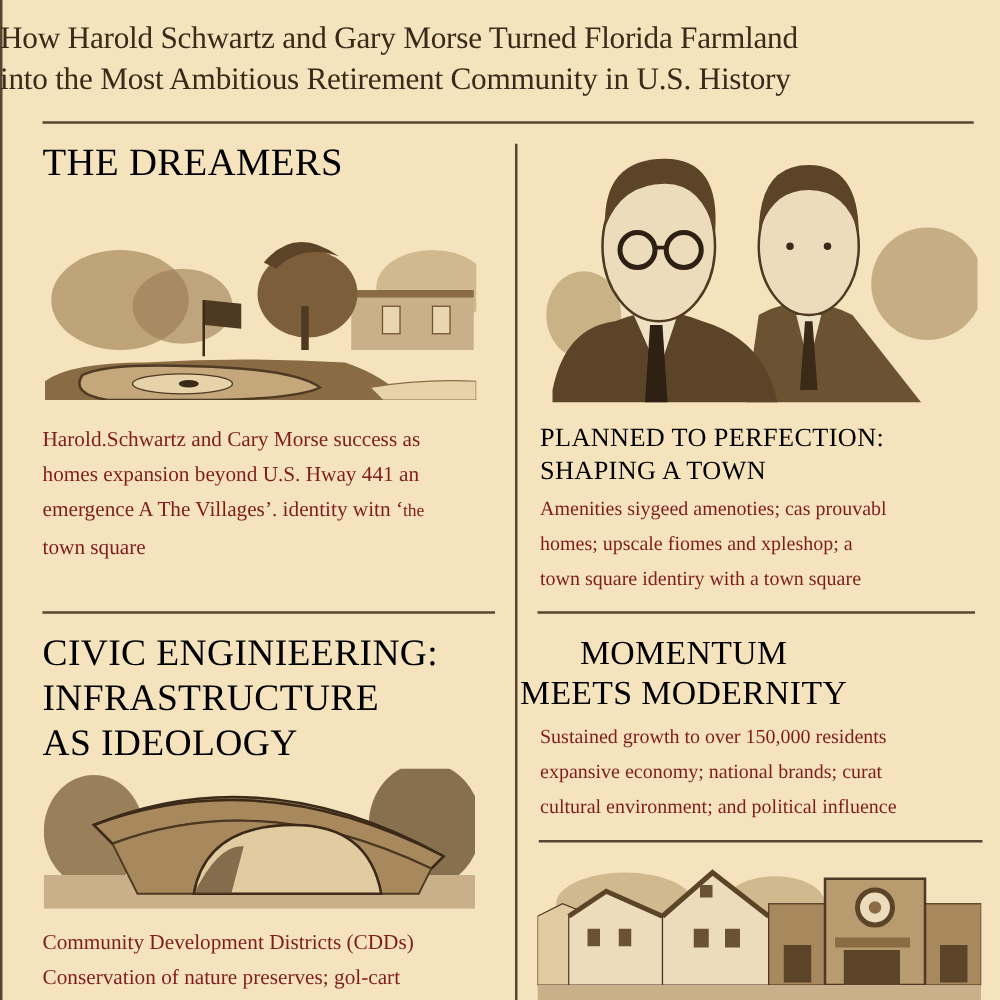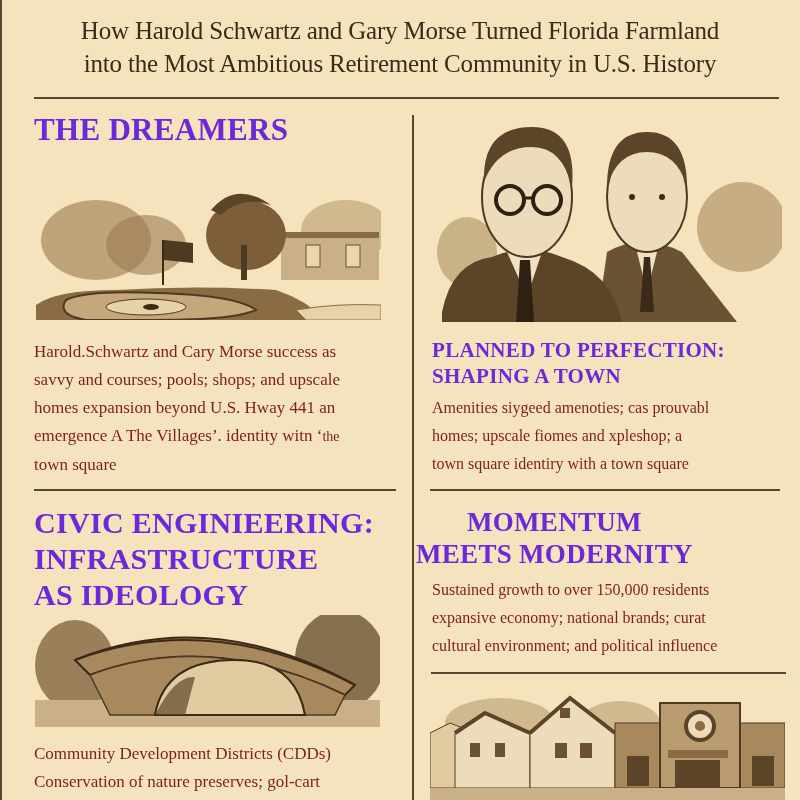--- a/index.html
+++ b/index.html
@@ -5,29 +5,29 @@
   html, body { margin:0; padding:0; }
   body {
     width:800px; height:800px; overflow:hidden;
     background:#f4e3bd;
     font-family:"DejaVu Serif", "Liberation Serif", serif;
     color:#3a2a1a;
     position:relative;
   }
   .left-edge { position:absolute; left:0; top:0; width:2px; height:800px; background:#5a4630; }
   .title {
-    position:absolute; left:0; top:14px; width:800px; text-align:center;
+    position:absolute; left:0; top:14px; width:800px; text-align:left;
     font-family:"Liberation Serif", serif; font-size:25px; line-height:33px;
     color:#3b2a18; letter-spacing:-0.2px;
   }
   .hr { position:absolute; height:2px; background:#5a4630; }
   .vr { position:absolute; width:2px; background:#5a4630; }
   .h2 {
-    position:absolute; font-family:"Liberation Serif", serif; font-weight:bold;
-    color:#6d28d9; text-transform:uppercase; letter-spacing:0.3px;
+    position:absolute; font-family:"Liberation Serif", serif; font-weight:normal;
+    color:#000000; text-transform:uppercase; letter-spacing:0.3px;
   }
   .body {
     position:absolute; font-family:"Liberation Serif", serif;
     font-size:17px; line-height:28px; color:#7f1d1d;
   }
   .illus { position:absolute; }
   .it { }
 </style>
 </head>
 <body>
@@ -66,21 +66,20 @@
     <ellipse cx="110" cy="122" rx="40" ry="8" fill="#e7d3aa" stroke="#4e3a22"></ellipse>
     <ellipse cx="115" cy="122" rx="8" ry="3" fill="#3b2a18"></ellipse>
     <line x1="127" y1="55" x2="127" y2="100" stroke="#3b2a18" stroke-width="2"></line>
     <path d="M128 55 L157 58 L157 78 L128 75 Z" fill="#4e3a22"></path>
     <path d="M260 125 Q300 118 345 120 L345 135 L270 135 Z" fill="#e7d3aa" stroke="#8a6c44"></path>
   </svg>
 </div>
 
 <div class="body" style="left:34px; top:338px; width:370px;">
   <div>Harold.Schwartz and Cary Morse success  as</div>
-  <div>savvy and courses; pools; shops; and upscale</div>
   <div>homes expansion beyond U.S. Hway 441 an</div>
   <div><span>emergence </span><span class="it">A The Villages</span><span>’. identity witn ‘</span><span class="it" style="font-size:14px;">the</span></div>
   <div>town square</div>
 </div>
 
 <div class="illus" style="left:432px; top:112px; width:350px; height:210px;">
   <svg width="350" height="210" viewBox="0 0 350 210">
     <ellipse cx="35" cy="140" rx="30" ry="35" fill="#b89c70" opacity="0.7"></ellipse>
     <ellipse cx="310" cy="115" rx="45" ry="45" fill="#a8895e" opacity="0.6"></ellipse>
     <path d="M175 140 Q210 120 250 140 L305 210 L165 210 Z" fill="#6b5232"></path>

